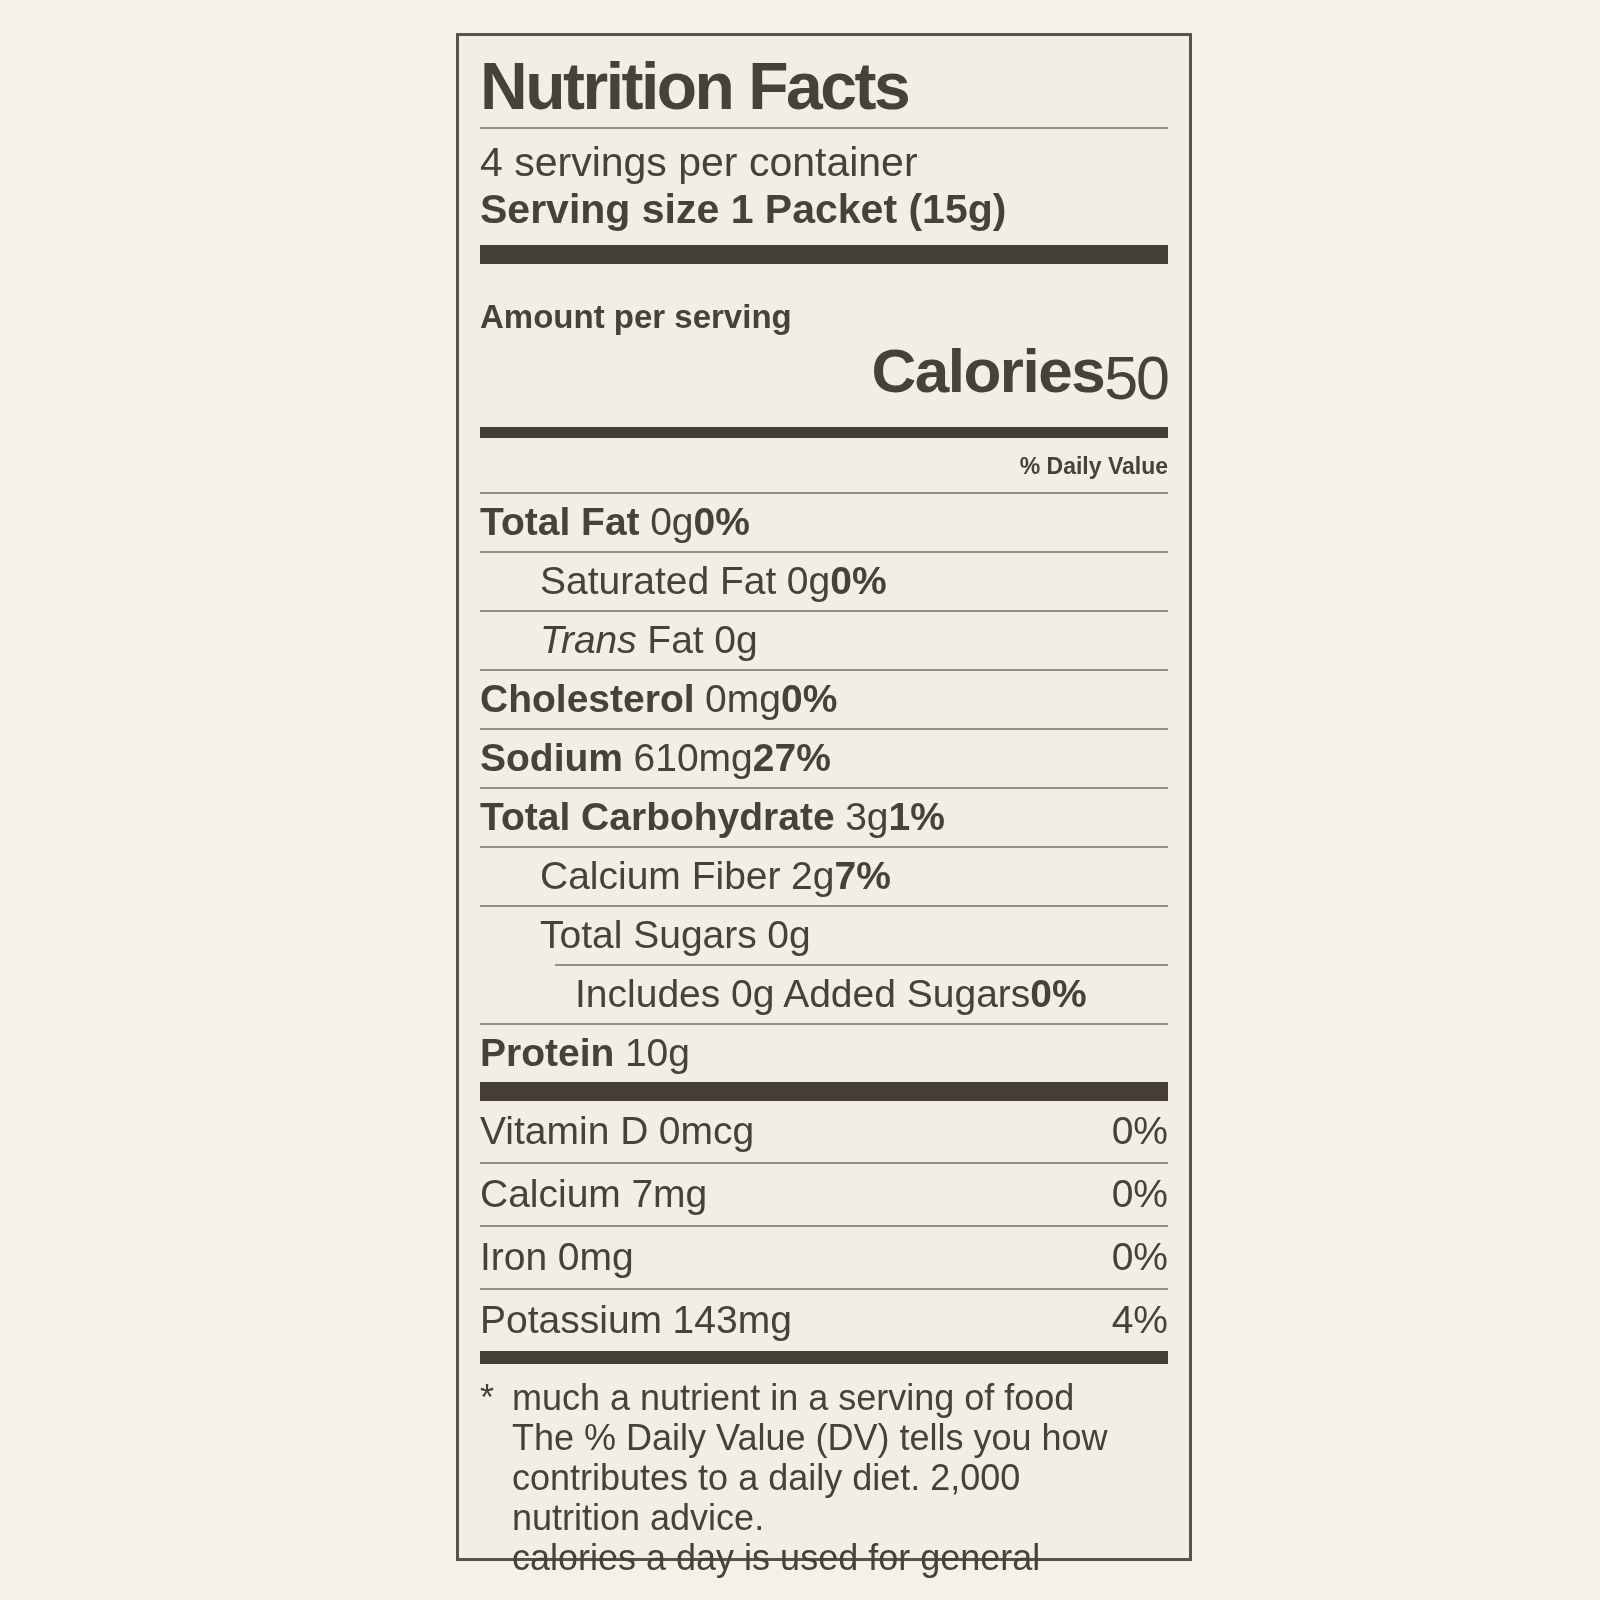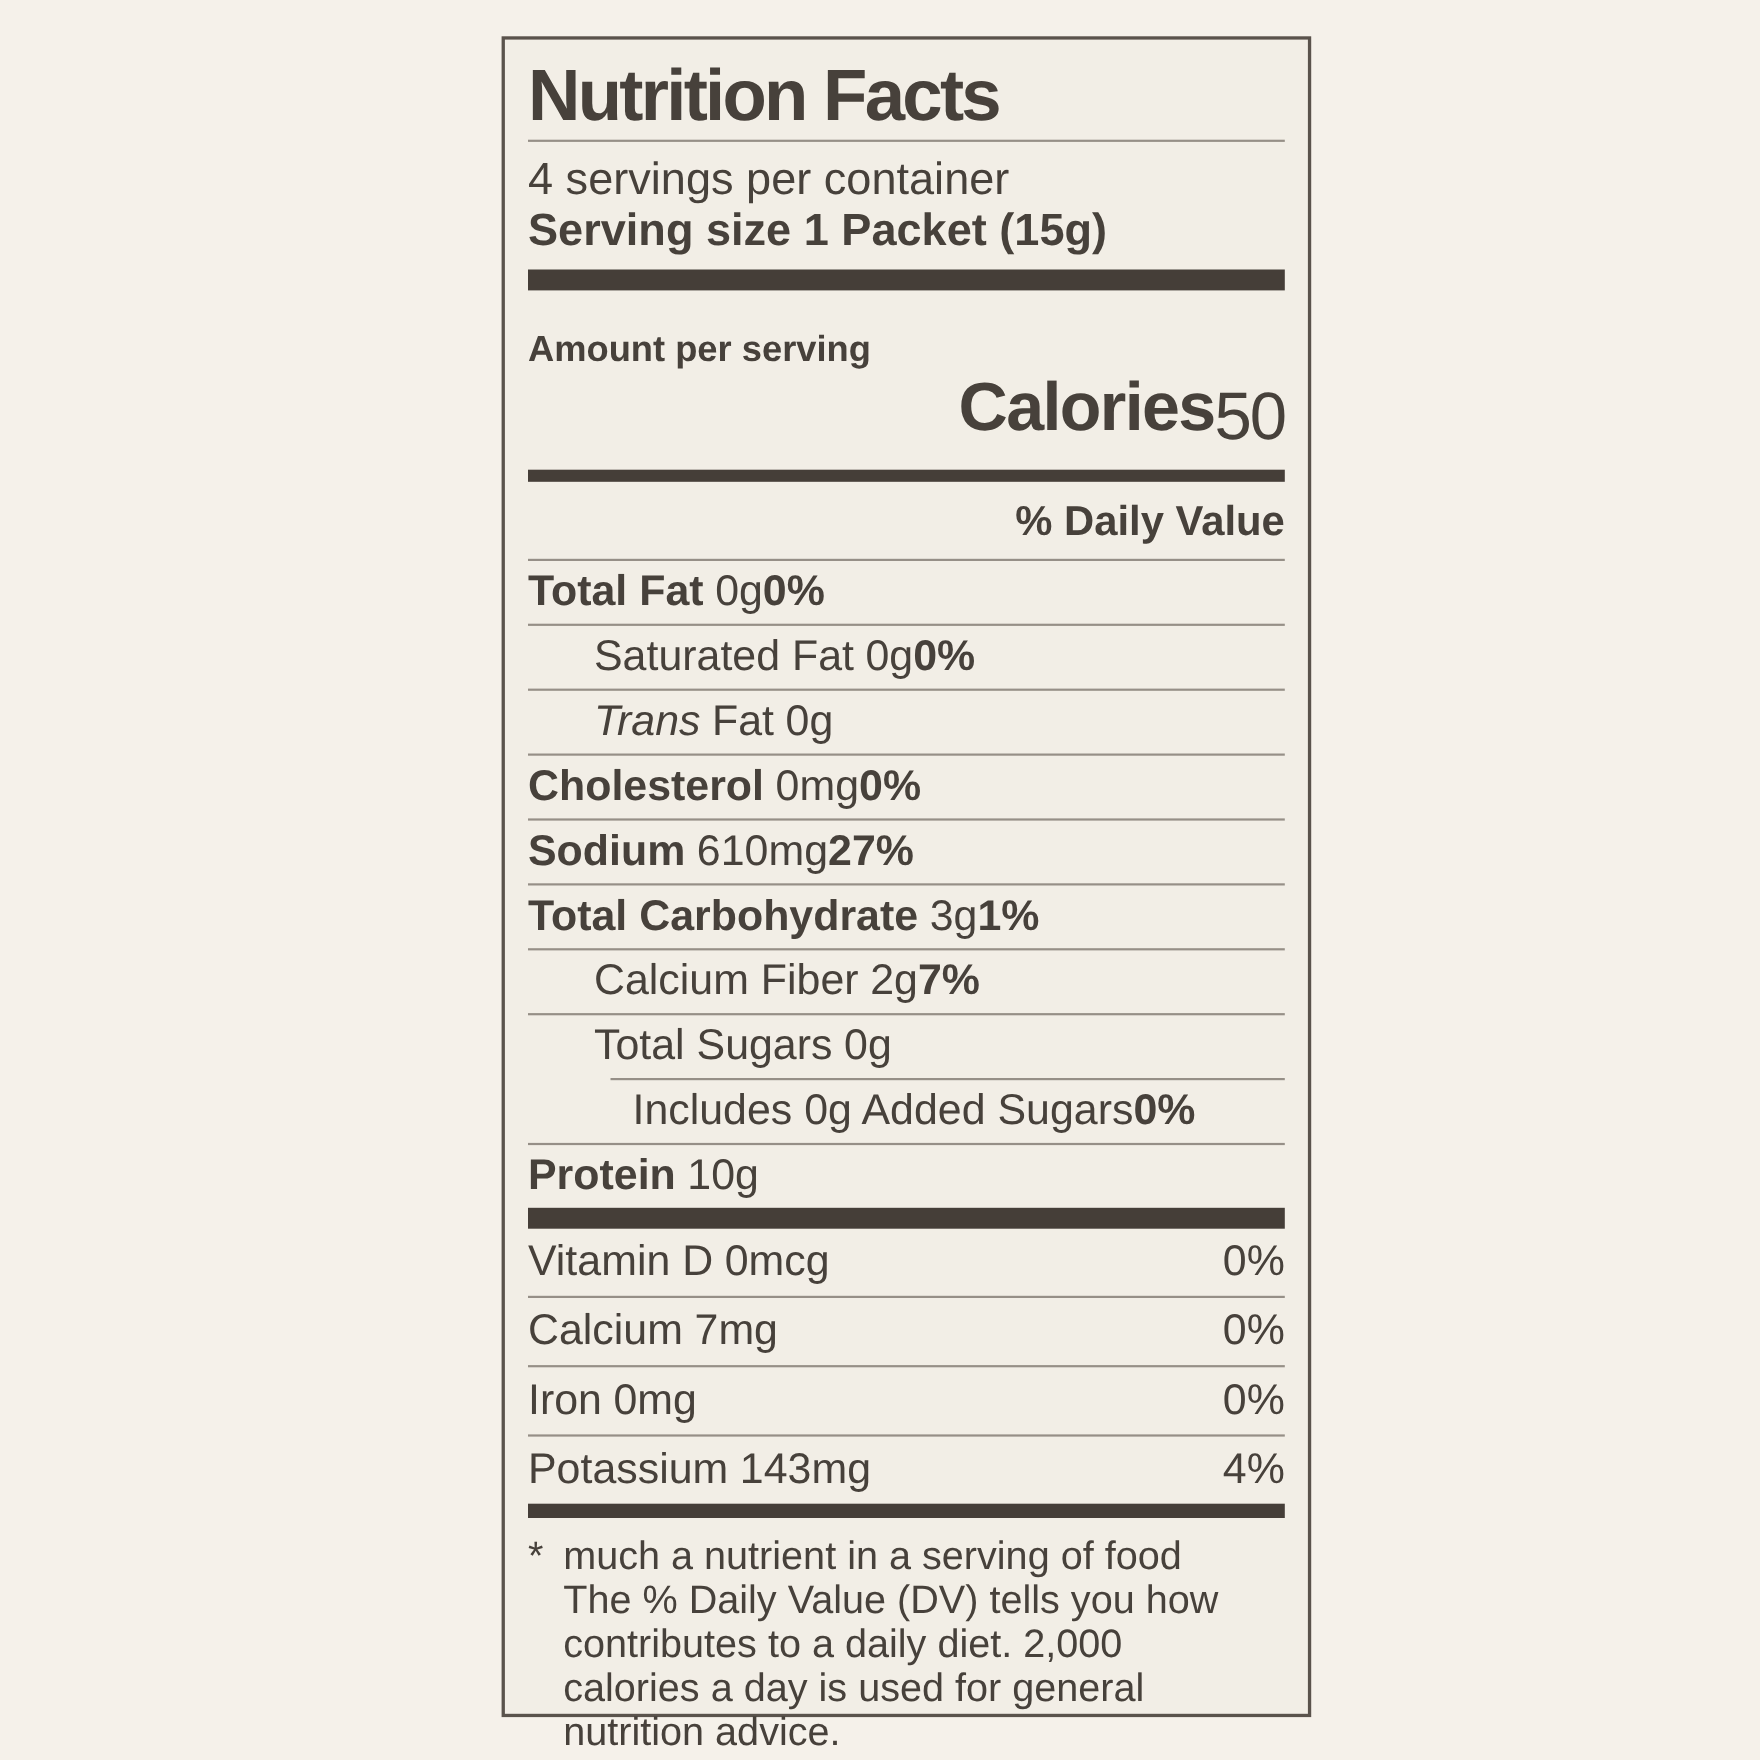--- a/index.html
+++ b/index.html
@@ -35,21 +35,21 @@
   .calrow {
     display: flex;
     justify-content: flex-end;
     align-items: flex-end;
     margin-top: 2px;
   }
   .calword { font-size: 62px; font-weight: 900; letter-spacing: -1.5px; line-height: 1.05; }
   .calval  { font-size: 61px; font-weight: 400; line-height: 0.82; letter-spacing: -2px; }
   .bar-med { height: 11px; margin-top: 24px; }
   .dvh {
-    font-size: 38px; font-weight: bold;
+    font-size: 23px; font-weight: bold;
     text-align: right;
     padding: 15px 0 12px 0;
     border-bottom: 2px solid #968f87;
   }
   .row {
     display: flex;
     justify-content: flex-start;
     align-items: baseline;
     font-size: 39px;
     padding: 6px 0 7px 0;
@@ -182,18 +182,18 @@
   </div>
 
   <div class="bar bar-med2"></div>
 
   <div class="footnote">
     <div class="fn-star">*</div>
     <div class="fn-lines">
       <div>much a nutrient in a serving of food</div>
       <div>The % Daily Value (DV) tells you how</div>
       <div>contributes to a daily diet. 2,000</div>
+      <div>nutrition advice.</div>
       <div>calories a day is used for general</div>
-      <div>nutrition advice.</div>
     </div>
   </div>
 
 </div>
 
 </body></html>

